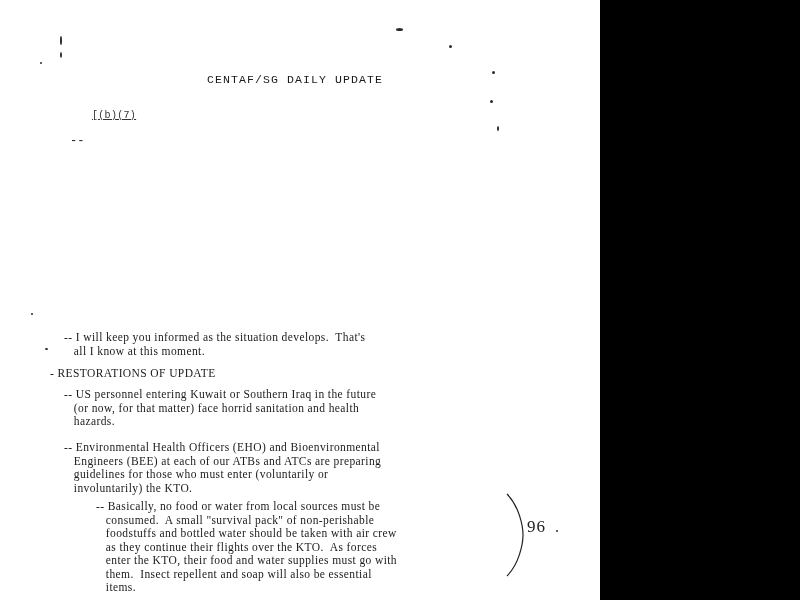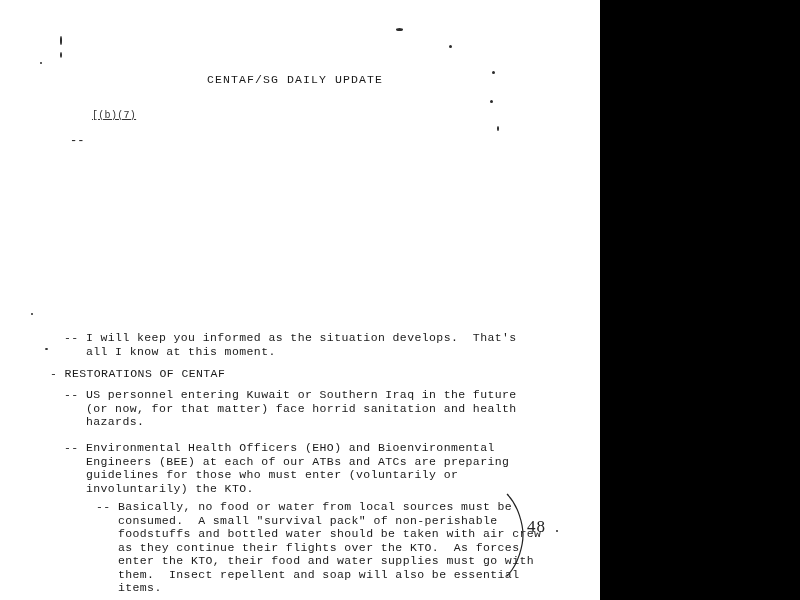--- a/index.html
+++ b/index.html
@@ -64,20 +64,21 @@
     position: absolute;
     left: 70px;
     top: 134px;
     font-family: "Liberation Mono", "DejaVu Sans Mono", monospace;
     font-size: 12px;
     color: #1a1a1a;
   }
   .para {
     position: absolute;
     white-space: pre;
+    font-family: Liberation Serif, serif;
   }
   #p1 { left: 64px; top: 331px; }
   #p2 { left: 50px; top: 367px; }
   #p3 { left: 64px; top: 388px; }
   #p4 { left: 64px; top: 441px; }
   #p5 { left: 64px; top: 500px; margin-left: 32px; }
 
   .speck {
     position: absolute;
     background: #2b2b2b;
@@ -109,21 +110,21 @@
   <div class="scan">
 
     <div class="title">CENTAF/SG DAILY UPDATE</div>
 
     <div class="redaction">[(b)(7)</div>
 
     <div class="dash-mark">--</div>
 
     <div class="doc-text para" id="p1">-- I will keep you informed as the situation develops.  That's
    all I know at this moment.</div>
-    <div class="doc-text para" id="p2">- RESTORATIONS OF CENTAF</div>
+    <div class="doc-text para" id="p2">- RESTORATIONS OF UPDATE</div>
     <div class="doc-text para" id="p3">-- US personnel entering Kuwait or Southern Iraq in the future
    (or now, for that matter) face horrid sanitation and health
    hazards.</div>
     <div class="doc-text para" id="p4">-- Environmental Health Officers (EHO) and Bioenvironmental
    Engineers (BEE) at each of our ATBs and ATCs are preparing
    guidelines for those who must enter (voluntarily or
    involuntarily) the KTO.</div>
     <div class="doc-text para" id="p5">-- Basically, no food or water from local sources must be
    consumed.  A small "survival pack" of non-perishable
    foodstuffs and bottled water should be taken with air crew
@@ -131,21 +132,21 @@
    enter the KTO, their food and water supplies must go with
    them.  Insect repellent and soap will also be essential
    items.</div>
 
     <div class="brace">
       <svg width="22" height="86" viewBox="0 0 22 86">
         <path d="M2 2 C 14 14, 18 34, 18 43 C 18 52, 14 72, 2 84" fill="none" stroke="#222" stroke-width="1.2"></path>
       </svg>
     </div>
 
-    <div class="page-num">48</div>
+    <div class="page-num">96</div>
 
     <div class="speck" style="left:60px;  top:36px;  width:2px; height:9px;"></div>
     <div class="speck" style="left:60px;  top:52px;  width:2px; height:6px;"></div>
     <div class="speck" style="left:40px;  top:62px;  width:2px; height:2px;"></div>
     <div class="speck" style="left:396px; top:28px; width:7px; height:3px;"></div>
     <div class="speck" style="left:449px; top:45px; width:3px; height:3px;"></div>
     <div class="speck" style="left:492px; top:71px; width:3px; height:3px;"></div>
     <div class="speck" style="left:490px; top:100px; width:3px; height:3px;"></div>
     <div class="speck" style="left:497px; top:126px; width:2px; height:5px;"></div>
     <div class="speck" style="left:31px;  top:313px; width:2px; height:2px;"></div>

